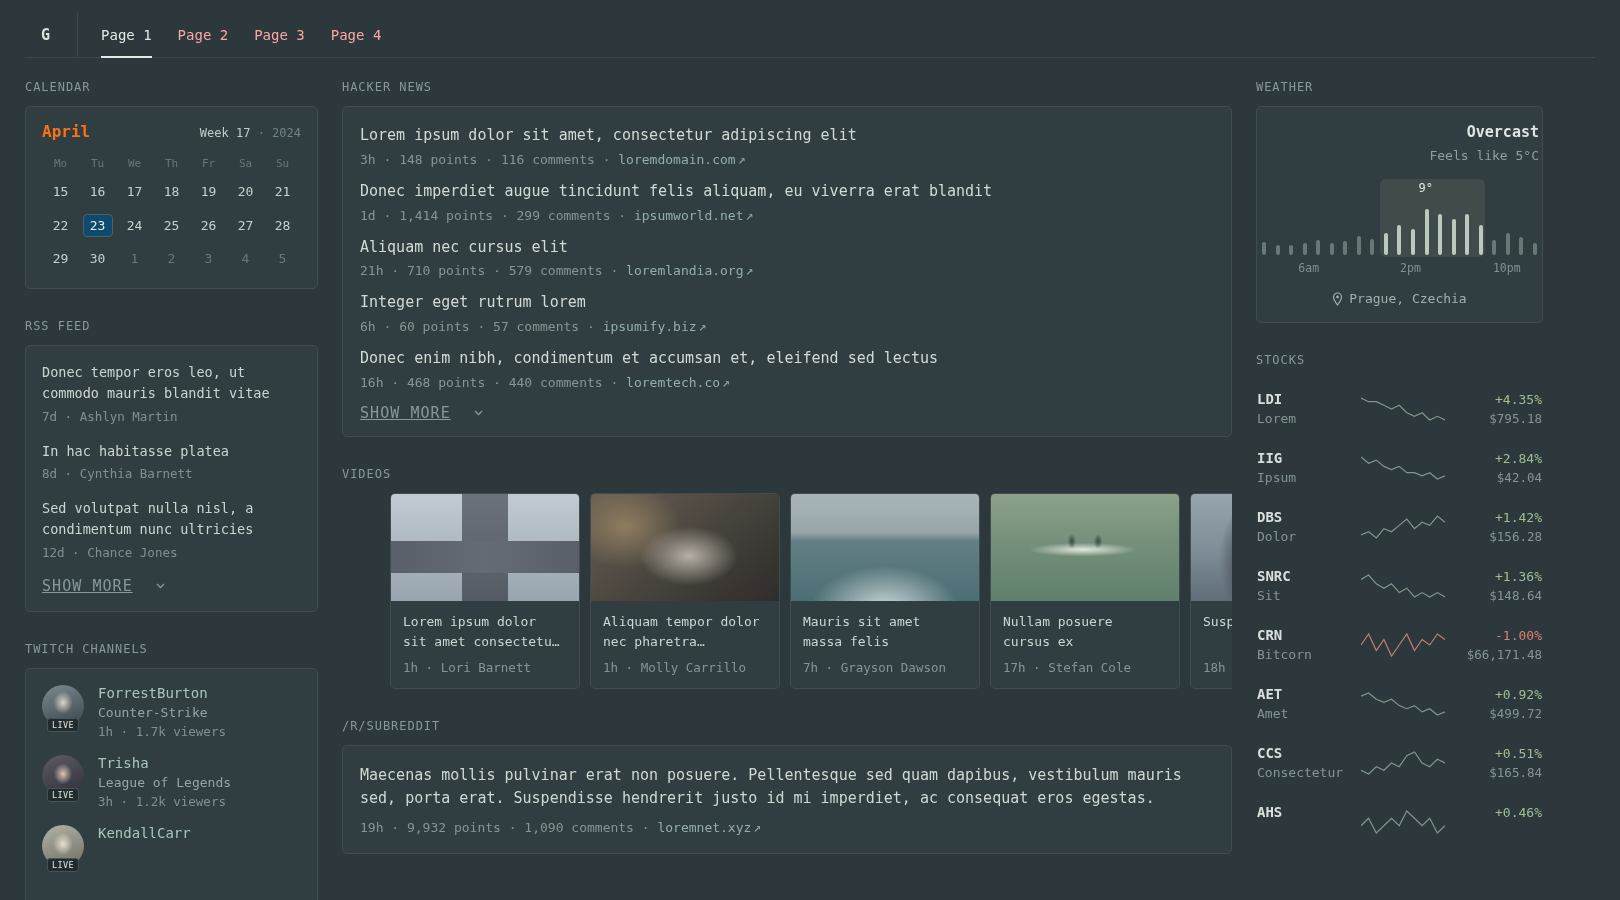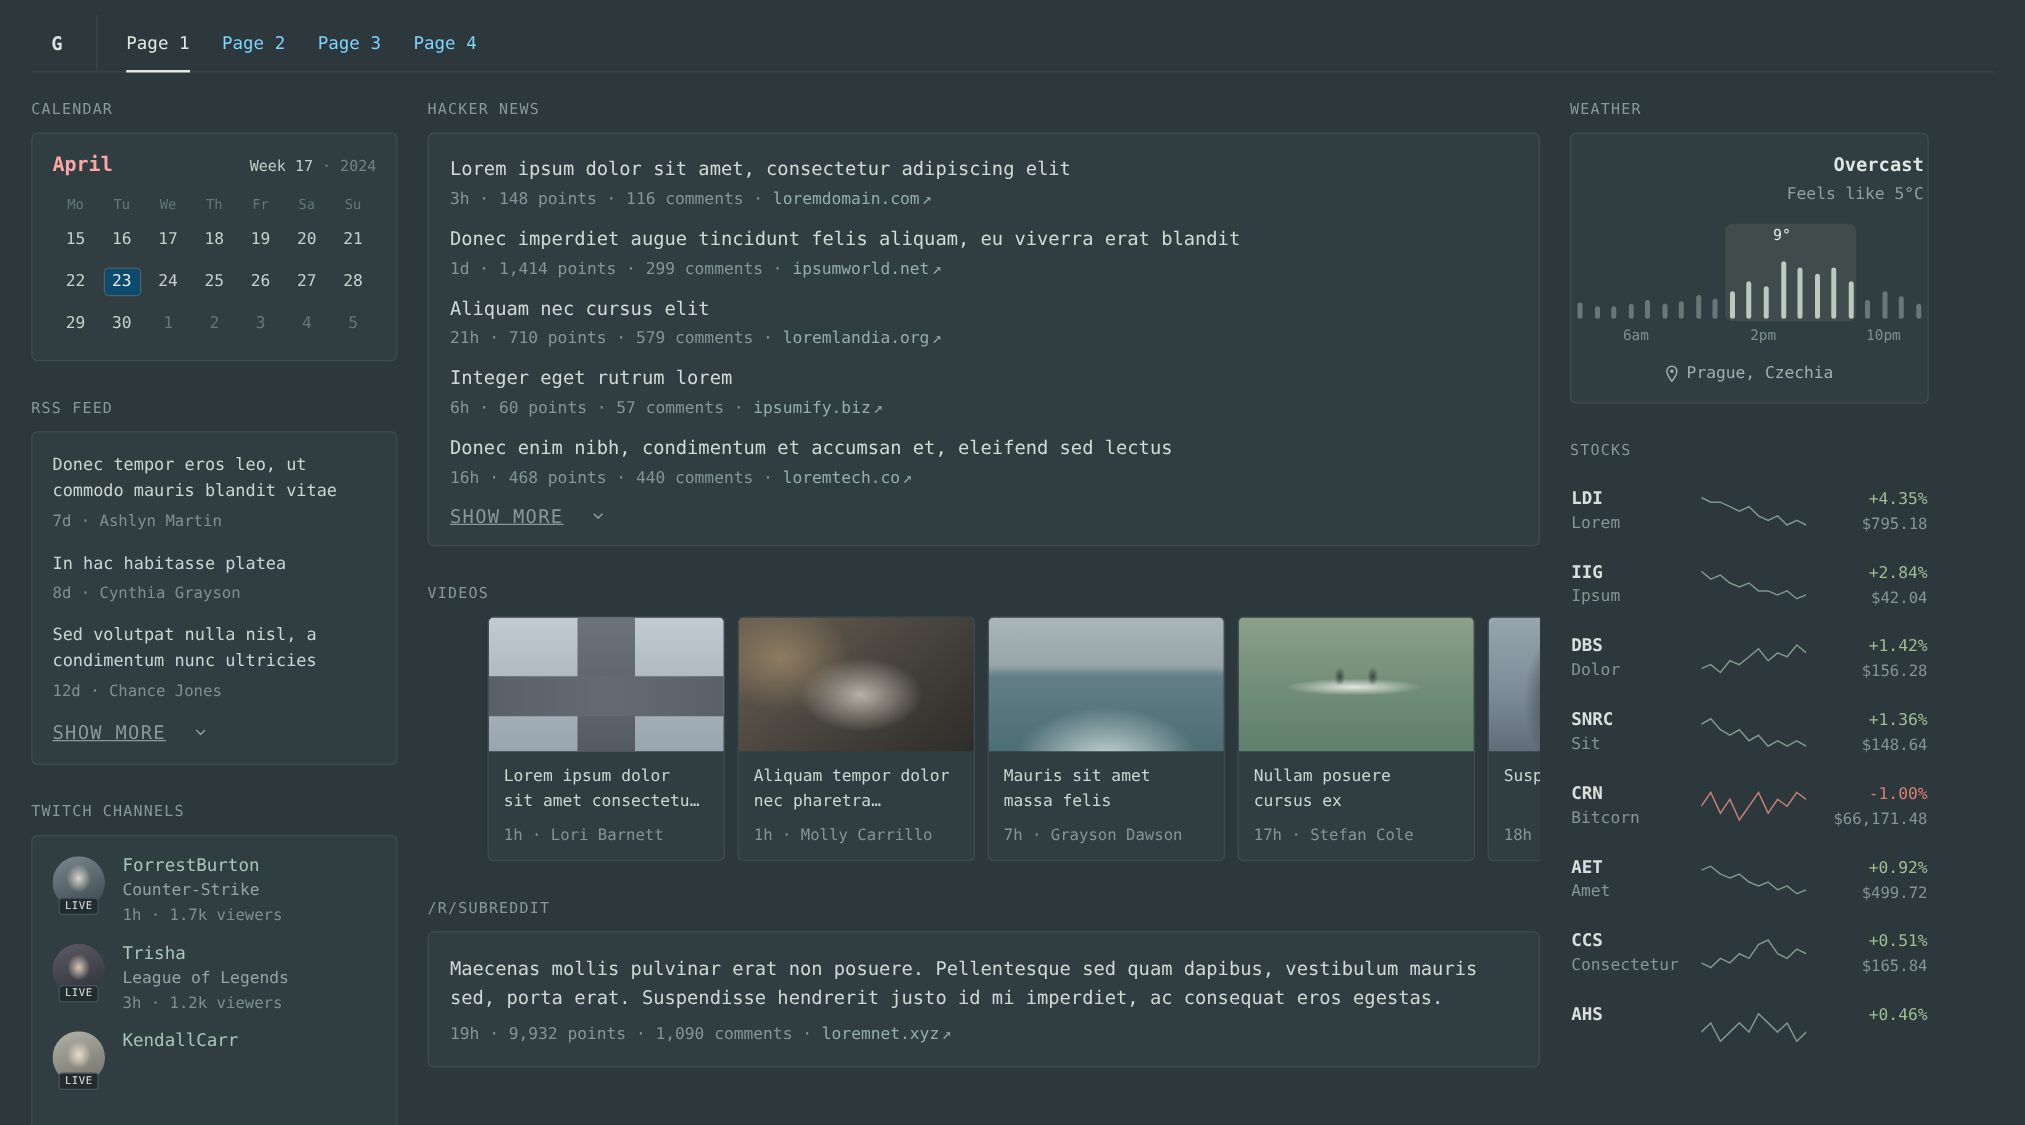--- a/index.html
+++ b/index.html
@@ -7,33 +7,33 @@
   body {
     width:1620px; height:900px; overflow:hidden;
     background:#2c383b; color:#d4dcd8;
     font-family:"DejaVu Sans Mono","Liberation Mono",monospace;
     font-size:14px;
   }
   
   .topbar { height:46px; margin:12px 25px 0; display:flex; align-items:stretch; border-bottom:1px solid #3b484b; }
   .logo { display:flex; align-items:center; padding:0 27px 0 16px; border-right:1px solid #3b484b; font-weight:bold; color:#dce3df; font-size:15px; cursor:pointer; }
   .tabs { display:flex; margin-left:10px; }
-  .tab { display:flex; align-items:center; padding:0 13px; color:#7dd3fc; font-size:14px; cursor:pointer; position:relative; }
+  .tab { display:flex; align-items:center; padding:0 13px; color:#fca5a5; font-size:14px; cursor:pointer; position:relative; }
   .tab.active { color:#e2e8e4; }
   .tab.active::after { content:""; position:absolute; left:13px; right:13px; bottom:-1px; height:2px; background:#e2e8e4; }
   
   .grid { display:grid; grid-template-columns:293px 890px 287px; column-gap:24px; padding:22px 25px 0; align-items:start; }
   .widget { margin-bottom:30px; }
   .wtitle { margin:0 0 12px; font-size:12px; font-weight:normal; letter-spacing:.08em; color:#87999a; }
   .card { background:#313e41; border:1px solid #3f4d50; border-radius:5px; }
   .dim { color:#708583; }
   
   .cal-card { padding:15px 16px 18px; }
   .cal-head { display:flex; justify-content:space-between; align-items:baseline; margin-bottom:16px; }
-  .cal-month { font-size:16px; font-weight:bold; color:#fca5a5; }
+  .cal-month { font-size:16px; font-weight:bold; color:#f97316; }
   .cal-week { font-size:12px; color:#c3cdc9; }
   .cal-grid { display:grid; grid-template-columns:repeat(7,1fr); row-gap:11px; text-align:center; align-items:center; }
   .cal-dow { font-size:11px; color:#64787a; }
   .cal-day { font-size:13px; color:#c6d0cc; line-height:22px; }
   .cal-day.out { color:#64787a; }
   .cal-day.sel { justify-self:center; min-width:30px; padding:0 4px; background:#0c4a6e; border:1px solid #506064; border-radius:4px; line-height:21px; color:#e6ebe8; }
   
   .rss-card { padding:16px; }
   .rss-item { margin-bottom:17px; cursor:pointer; }
   .rss-title { font-size:13.5px; color:#ccd6d1; line-height:1.58; }
@@ -170,21 +170,21 @@
 
     <section class="widget">
       <h2 class="wtitle">RSS FEED</h2>
       <div class="card rss-card">
         <div class="rss-item">
           <div class="rss-title">Donec tempor eros leo, ut commodo mauris blandit vitae</div>
           <div class="rss-meta">7d · Ashlyn Martin</div>
         </div>
         <div class="rss-item">
           <div class="rss-title">In hac habitasse platea</div>
-          <div class="rss-meta">8d · Cynthia Grayson</div>
+          <div class="rss-meta">8d · Cynthia Barnett</div>
         </div>
         <div class="rss-item">
           <div class="rss-title">Sed volutpat nulla nisl, a condimentum nunc ultricies</div>
           <div class="rss-meta">12d · Chance Jones</div>
         </div>
         <div class="show-more">
           <span>SHOW MORE</span>
           <svg width="9" height="6" viewBox="0 0 9 6">
               <path d="M1 1l3.5 3.5L8 1" fill="none" stroke="currentColor" stroke-width="1.3"></path>
             </svg>

